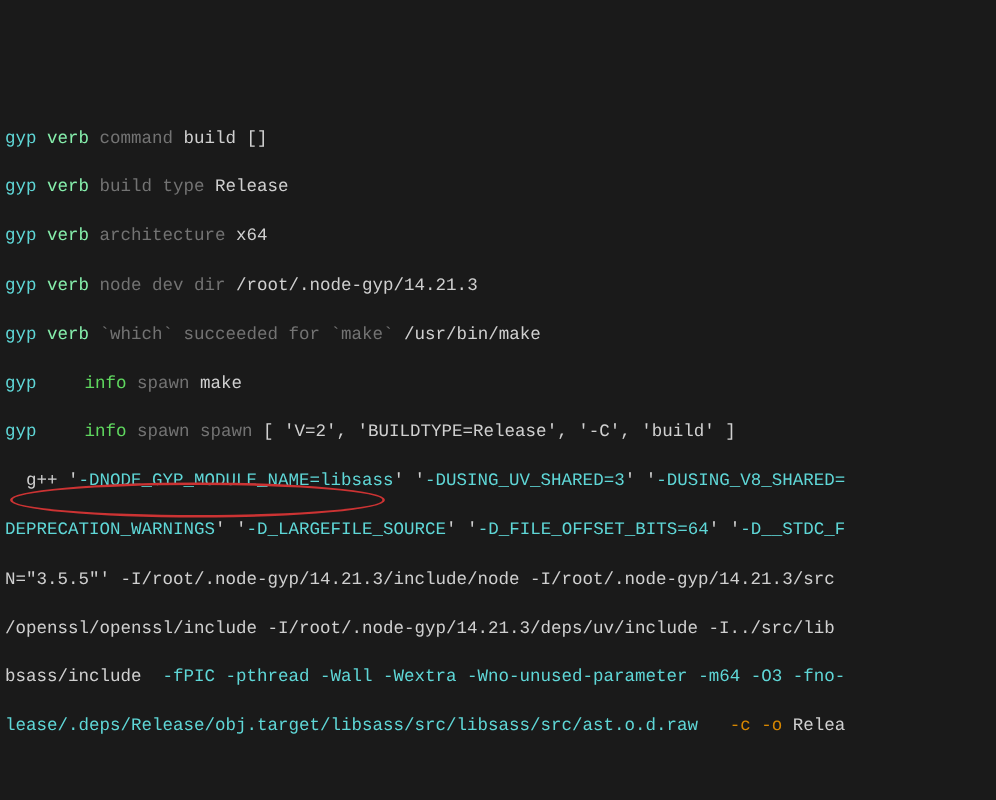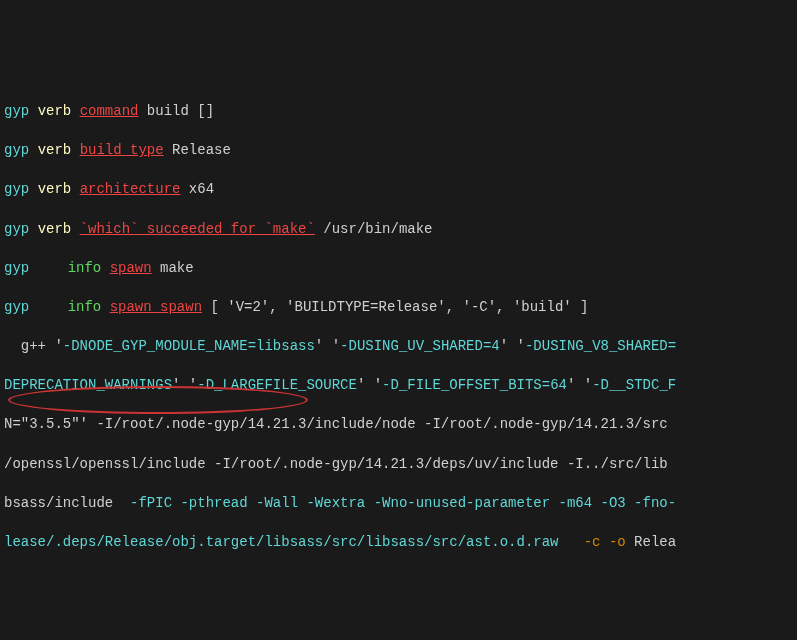--- a/index.html
+++ b/index.html
@@ -10,23 +10,23 @@
     line-height: 1.4;
     color: #d0d0d0;
     padding: 4px;
     white-space: pre;
     overflow: hidden;
     width: 797px;
     height: 640px;
   }
   .line { display: block; }
   .cyan { color: #5fd7d7; margin-top: 36px; }
-  .verb { color: #fef9c3; }
+  .verb { color: #86efac; }
   .info-green { color: #5fd75f; margin-left: 30px; }
-  .purple { color: #ef4444; text-decoration: underline; }
+  .purple { color: #737373; }
   .orange { color: #d78700; }
   .blur { filter: blur(3px); }
   .circle {
     position: absolute;
     border: 2px solid #cc3333;
     border-radius: 50%;
     width: 300px;
     height: 28px;
     left: 4px;
     top: 304px;
@@ -36,24 +36,25 @@
 </style>
 </head>
 <body>
 
 
 
 <div class="terminal">
 <span class="line"><span class="cyan">gyp</span> <span class="verb">verb</span> <span class="purple">command</span><span> build []</span></span>
 <span class="line"><span class="cyan">gyp</span> <span class="verb">verb</span> <span class="purple">build type</span><span> Release</span></span>
 <span class="line"><span class="cyan">gyp</span> <span class="verb">verb</span> <span class="purple">architecture</span><span> x64</span></span>
+<span class="line"><span class="cyan">gyp</span> <span class="verb">verb</span> <span class="purple">node dev dir</span><span> /root/.node-gyp/14.21.3</span></span>
 <span class="line"><span class="cyan">gyp</span> <span class="verb">verb</span> <span class="purple">`which` succeeded for `make`</span><span> /usr/bin/make</span></span>
 <span class="line"><span class="cyan">gyp</span> <span class="info-green">info</span> <span class="purple">spawn</span><span> make</span></span>
 <span class="line"><span class="cyan">gyp</span> <span class="info-green">info</span> <span class="purple">spawn spawn</span><span> [ 'V=2', 'BUILDTYPE=Release', '-C', 'build' ]</span></span>
-<span class="line"><span>  g++ '</span><span class="cyan">-DNODE_GYP_MODULE_NAME=libsass</span><span>' '</span><span class="cyan">-DUSING_UV_SHARED=4</span><span>' '</span><span class="cyan">-DUSING_V8_SHARED=</span></span>
+<span class="line"><span>  g++ '</span><span class="cyan">-DNODE_GYP_MODULE_NAME=libsass</span><span>' '</span><span class="cyan">-DUSING_UV_SHARED=3</span><span>' '</span><span class="cyan">-DUSING_V8_SHARED=</span></span>
 <span class="line"><span class="cyan">DEPRECATION_WARNINGS</span><span>' '</span><span class="cyan">-D_LARGEFILE_SOURCE</span><span>' '</span><span class="cyan">-D_FILE_OFFSET_BITS=64</span><span>' '</span><span class="cyan">-D__STDC_F</span></span>
 <span class="line"><span>N="3.5.5"' -I/root/.node-gyp/14.21.3/include/node -I/root/.node-gyp/14.21.3/src </span></span>
 <span class="line"><span>/openssl/openssl/include -I/root/.node-gyp/14.21.3/deps/uv/include -I../src/lib</span></span>
 <span class="line"><span>bsass/include  </span><span class="cyan">-fPIC -pthread -Wall -Wextra -Wno-unused-parameter -m64 -O3 -fno-</span></span>
 <span class="line"><span class="cyan">lease/.deps/Release/obj.target/libsass/src/libsass/src/ast.o.d.raw   </span><span class="orange">-c -o</span><span> Relea</span></span>
 
 
 
 
 

